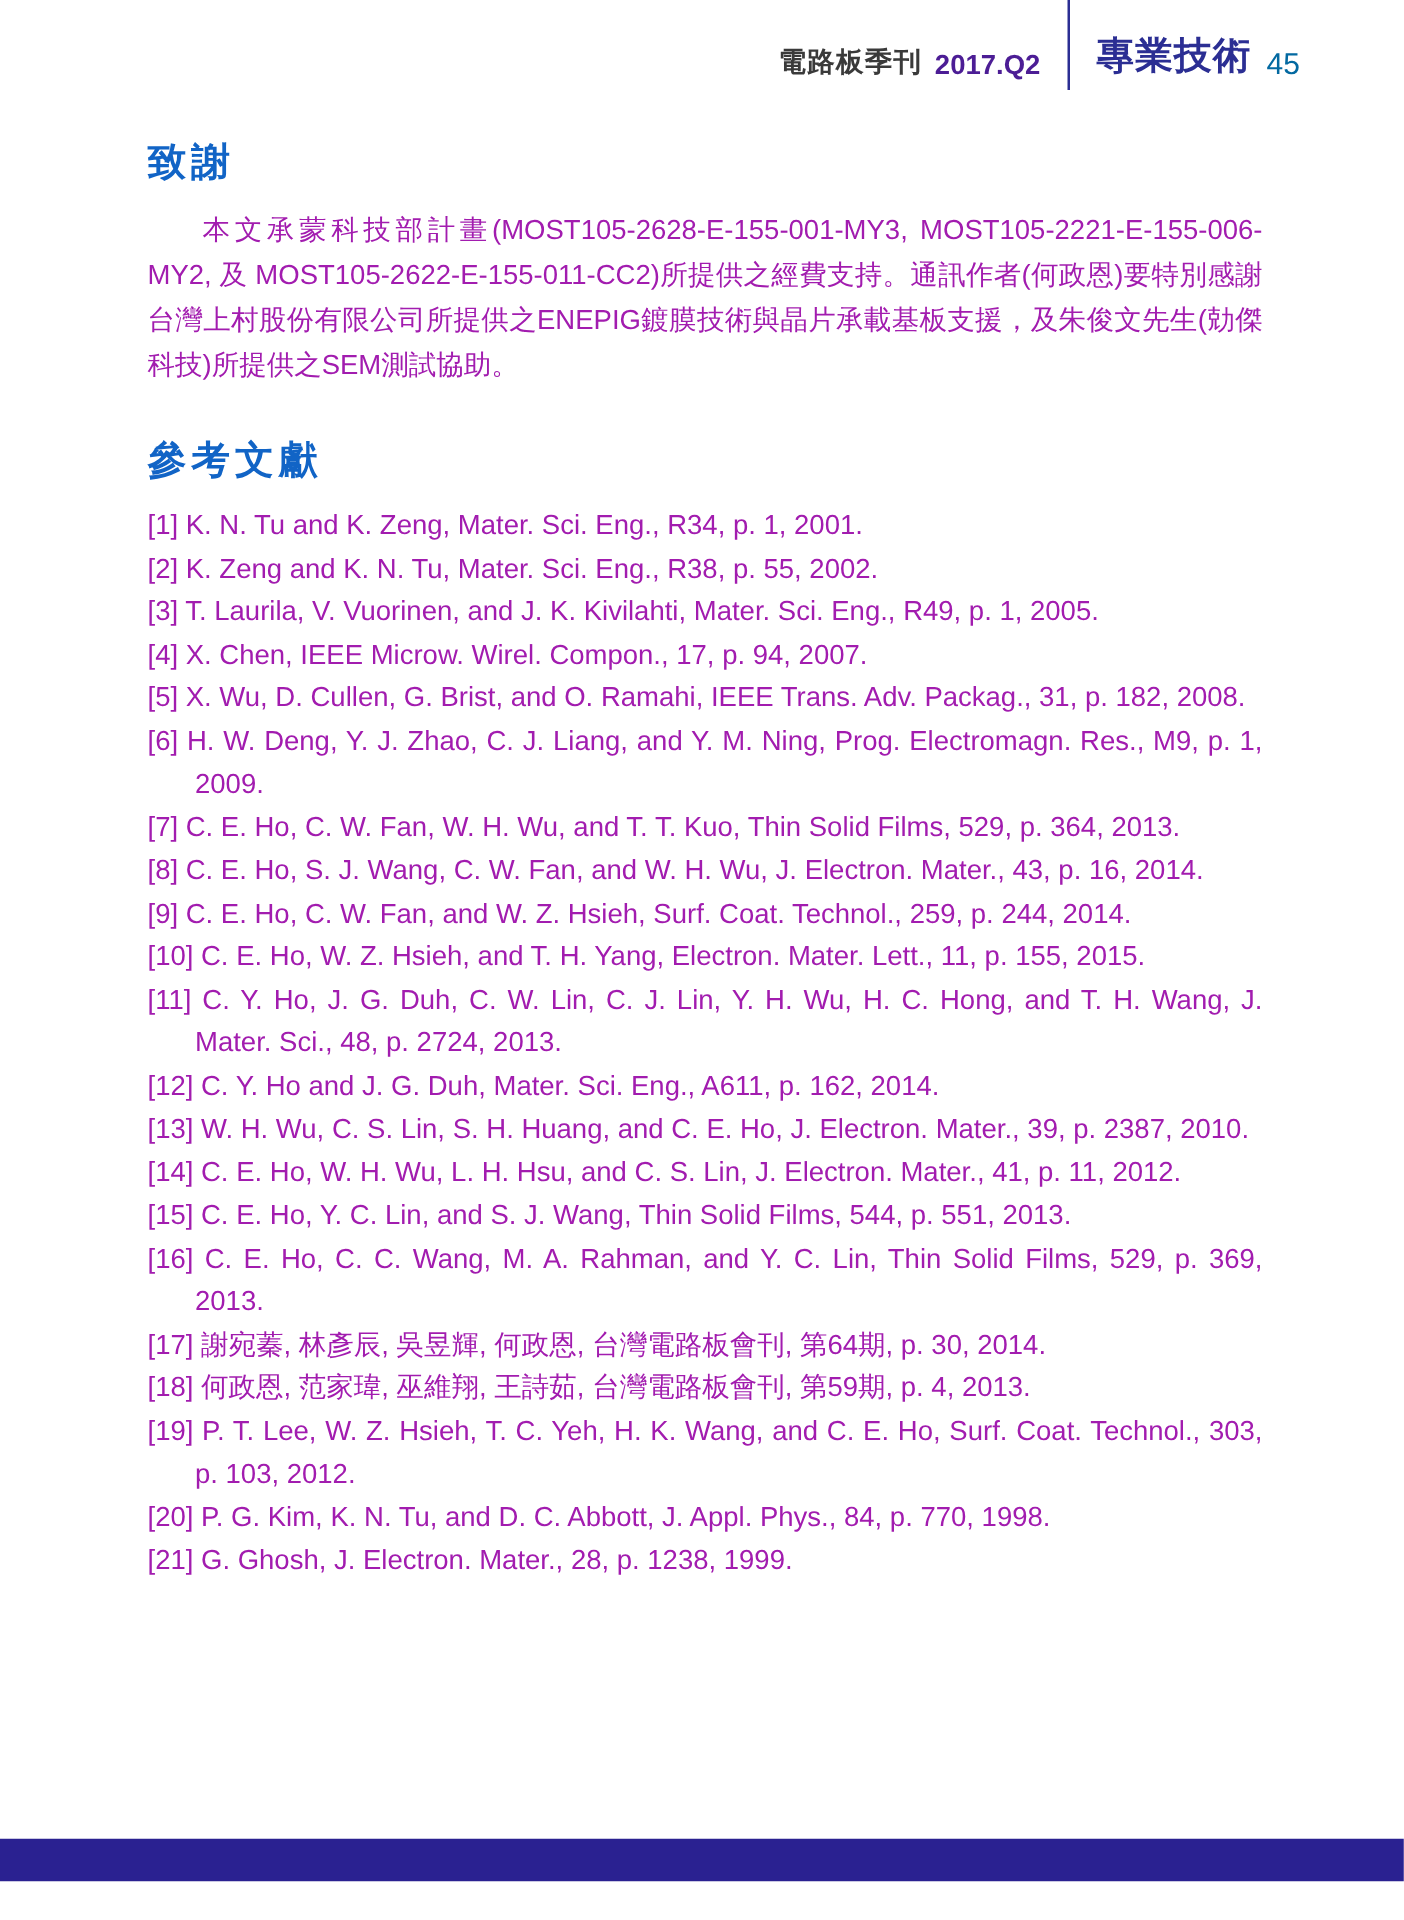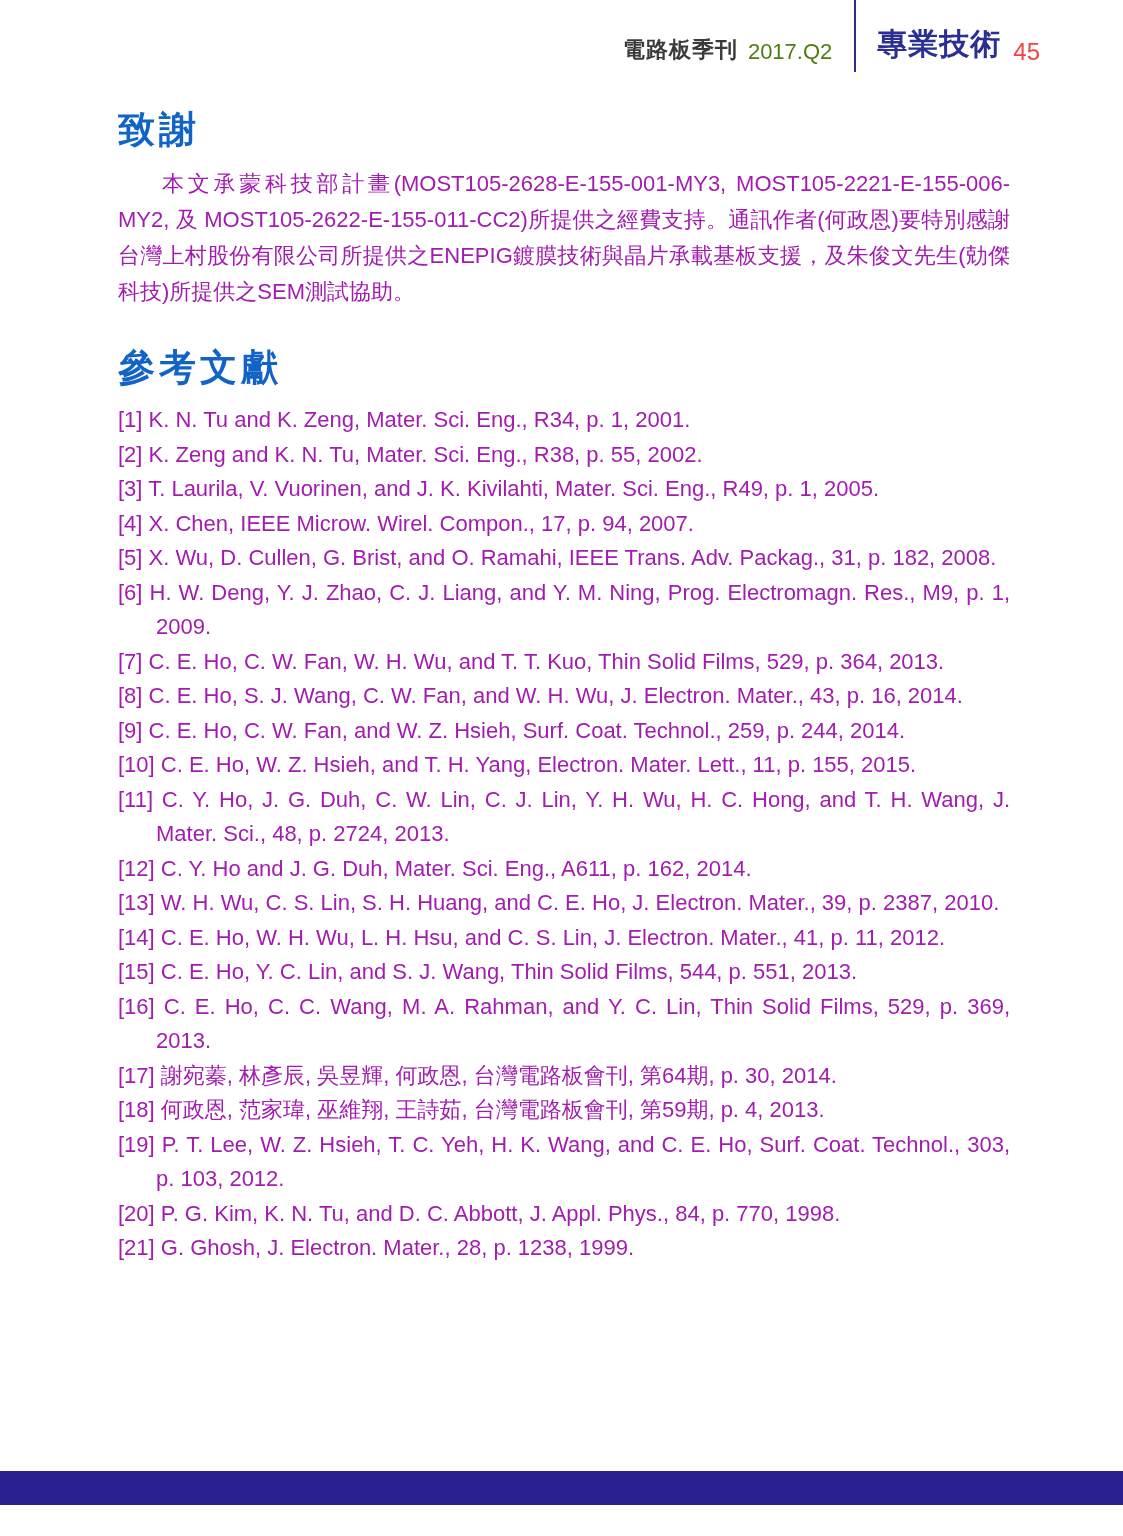--- a/index.html
+++ b/index.html
@@ -16,41 +16,41 @@
   .page-header {
     position: absolute; top: 0; left: 0; right: 0; height: 72px;
     display: flex; justify-content: flex-end; align-items: flex-end;
     padding-right: 83px;
   }
   .journal-title {
     font-weight: bold; font-size: 22px; color: #3a3a3a;
     padding-bottom: 7px; letter-spacing: 1px;
   }
   .journal-issue {
-    font-size: 22px; color: #4d7c0f; margin-left: 10px; padding-bottom: 7px;
+    font-size: 22px; color: #4c1d95; margin-left: 10px; padding-bottom: 7px; font-weight: bold;
   }
   .header-rule {
     width: 2px; height: 72px; align-self: flex-end;
     background: var(--header-navy, #33309a);
     margin: 0 21px 0 22px;
   }
   .section-label {
     font-weight: bold; font-size: 30px; color: var(--header-navy, #2b2e93);
     padding-bottom: 7px; letter-spacing: 1px;
   }
   .page-number {
-    font-size: 24px; color: #ef4444; margin-left: 12px; padding-bottom: 6px;
+    font-size: 24px; color: #0369a1; margin-left: 12px; padding-bottom: 6px;
   }
 
   
   .content {
     position: absolute; left: 118px; top: 110px; width: 892px;
   }
   .section-heading {
-    font-size: 37px; font-weight: bold;
+    font-size: 31px; font-weight: bold;
     color: var(--heading-blue, #1164c6);
     margin: 0; letter-spacing: 4px; line-height: 40px;
   }
   .ack-body {
     margin: 16px 0 0 0;
     font-size: 22px; line-height: 36px;
     text-align: justify; text-indent: 44px;
     color: #a21caf;
   }
   .refs-heading { margin-top: 38px; }

